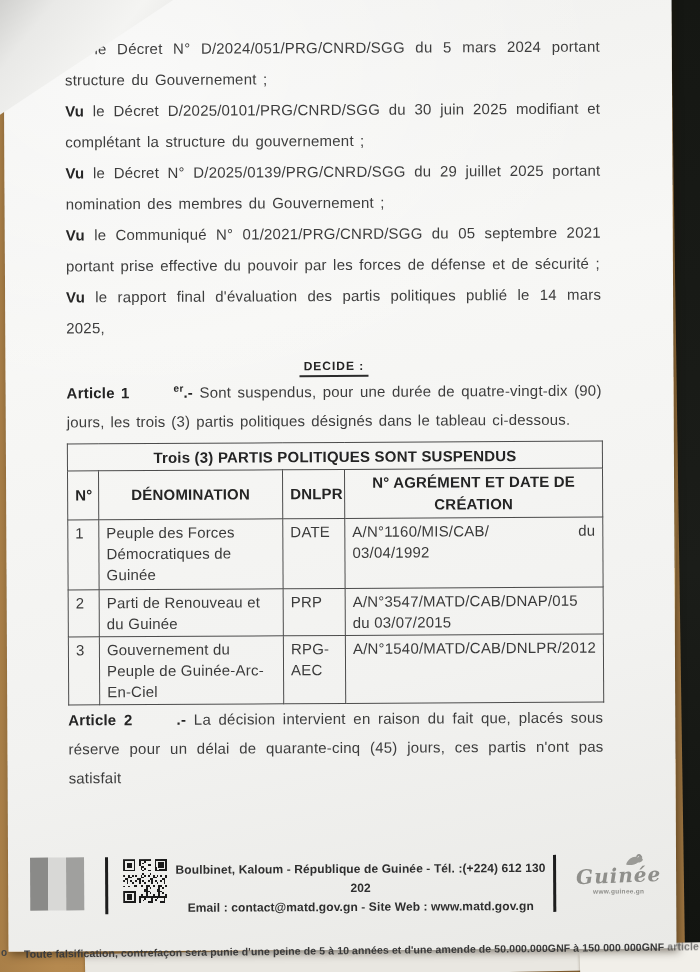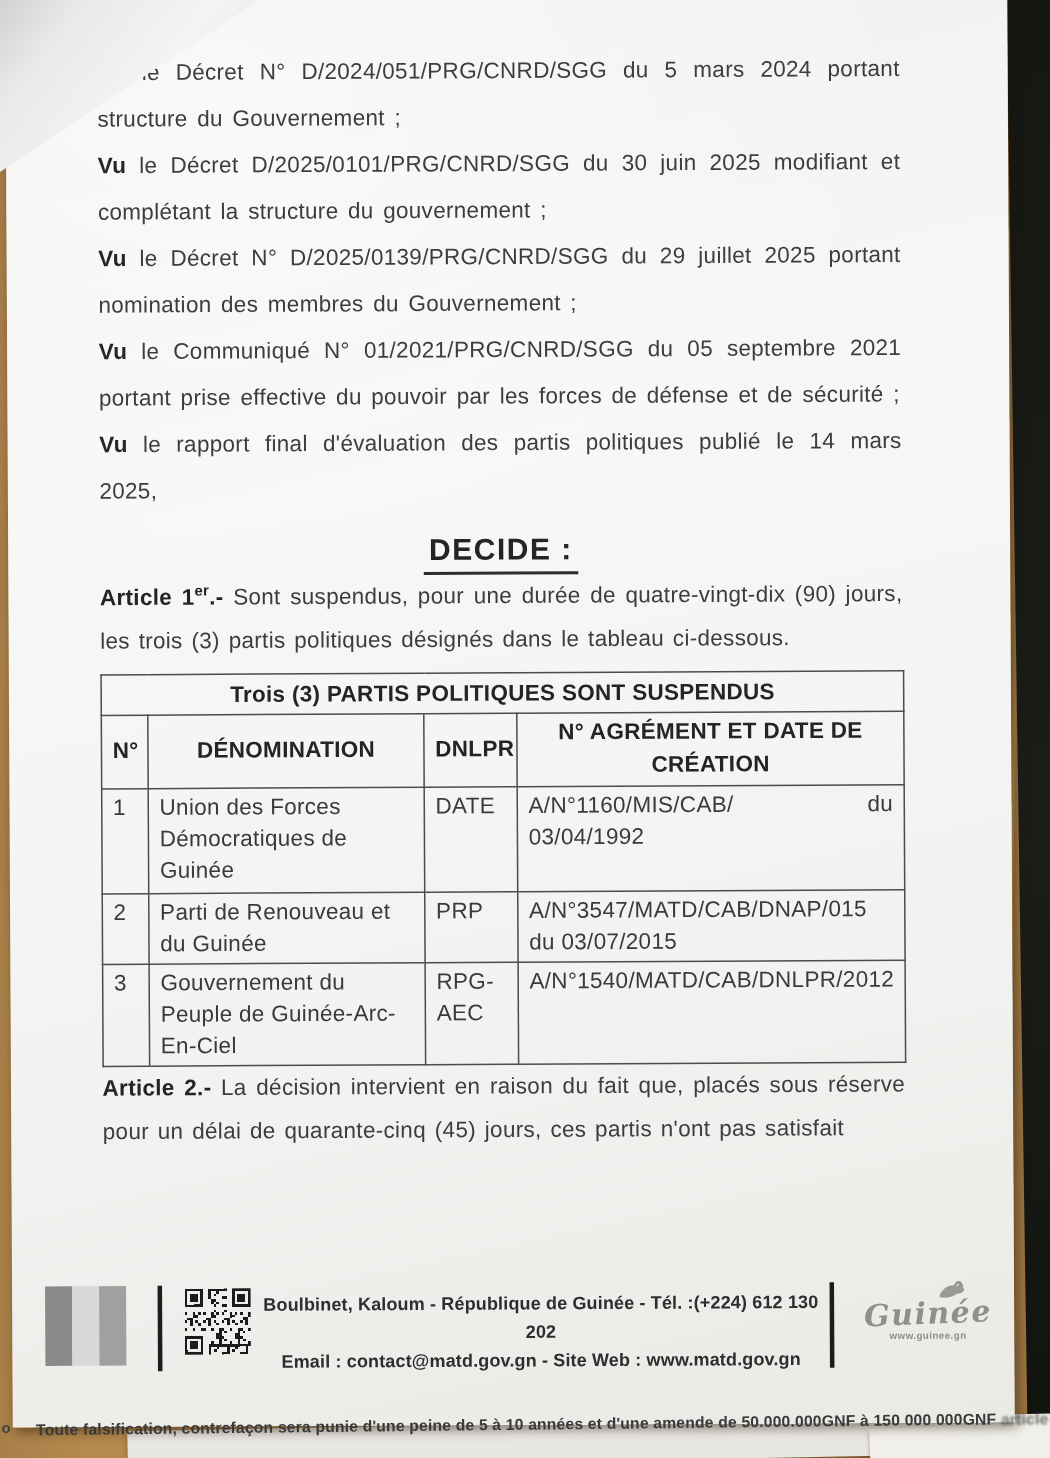--- a/index.html
+++ b/index.html
@@ -53,29 +53,29 @@
   }
   .content p{margin:0;}
   .vu{
     margin-left:46px; margin-right:-14px; text-align:justify;
     line-height:31px; word-spacing:2px; margin-bottom:11px;
   }
   .vu:first-child{margin-top:40px;}
   .lead{color:#262626; font-weight:700;}
   .decide{ text-align:center; margin-top:14px; }
   .decide span{
-    display:inline-block; font-weight:700; color:#242424; font-size:20px;
+    display:inline-block; font-weight:700; color:#242424; font-size:12px;
     letter-spacing:1px; border-bottom:2px solid #2c2c2c; padding:0 4px 2px 4px;
   }
   .article{
     margin-left:8px; margin-right:-36px; text-align:justify;
     line-height:29px; word-spacing:1.5px; margin-top:22px;
   }
   .article b{color:#242424;}
-  .article sup{font-size:10px; line-height:0;}
+  .article sup{font-size:10px; line-height:0;margin-left:44px;}
   
   table.parties{
     border-collapse:collapse; table-layout:fixed; width:535px; margin-top:7px;
     font-size:15px; color:#3a3a3a;
   }
   table.parties td,table.parties th{
     border:1.5px solid #4c4c4c; vertical-align:top; padding:2px 7px;
   }
   .tbl-title{
     text-align:center; font-weight:700; color:#242424; padding:2px 4px !important;
@@ -174,21 +174,21 @@
           <td class="tbl-title" colspan="4">Trois (3) PARTIS POLITIQUES SONT SUSPENDUS</td>
         </tr>
         <tr>
           <th class="colhead">N°</th>
           <th class="colhead">DÉNOMINATION</th>
           <th class="colhead">DNLPR</th>
           <th class="colhead">N° AGRÉMENT ET DATE DE CRÉATION</th>
         </tr>
         <tr class="r1">
           <td class="cell num">1</td>
-          <td class="cell">Union des Forces Démocratiques de Guinée</td>
+          <td class="cell">Peuple des Forces Démocratiques de Guinée</td>
           <td class="cell">DATE</td>
           <td class="cell">
             <div class="agr-line1">
                   <span>A/N°1160/MIS/CAB/</span>
                   <span>du</span>
                 </div>
             <div>03/04/1992</div>
           </td>
         </tr>
         <tr class="r2">

